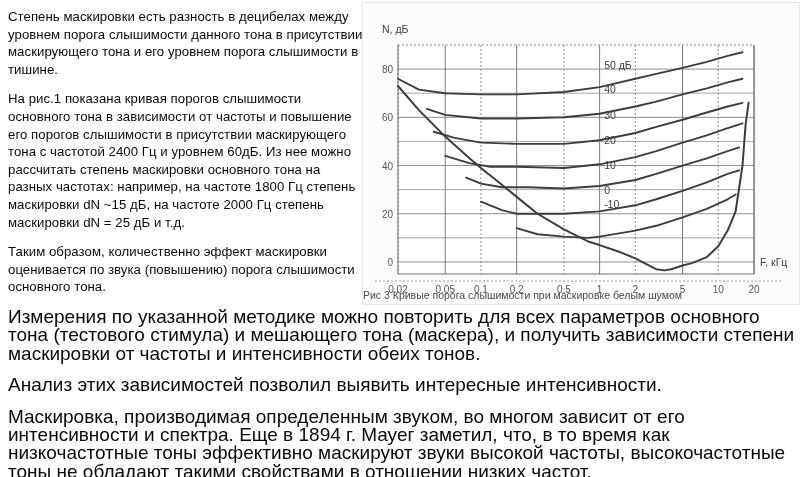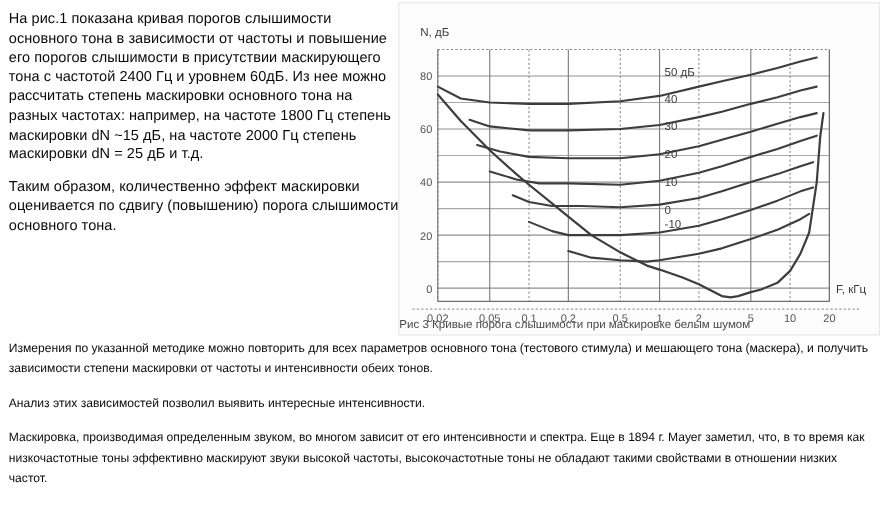--- a/index.html
+++ b/index.html
@@ -36,21 +36,21 @@
     letter-spacing: 0.05px;
   }
 
   
   .wide-block {
     position: absolute;
     left: 8px;
     width: 790px;
   }
   .wide-para {
-    font-size: 11px;
+    font-size: 19px;
     line-height: 18.4px;
     margin: 0 0 13px 0;
     color: #0a0a0a;
   }
 
   
   .figure {
     position: absolute;
     left: 362px;
     top: 2px;
@@ -89,22 +89,23 @@
     font-size: 10.5px;
     fill: #3c3c3c;
   }
 </style>
 </head>
 <body>
 
 <div class="page">
 
   <div class="left-col">
+    <p class="para">Степень маскировки есть разность в децибелах между уровнем порога слышимости данного тона в присутствии маскирующего тона и его уровнем порога слышимости в тишине.</p>
     <p class="para">На рис.1 показана кривая порогов слышимости основного тона в зависимости от частоты и повышение его порогов слышимости в присутствии маскирующего тона с частотой 2400 Гц и уровнем 60дБ. Из нее можно рассчитать степень маскировки основного тона на разных частотах: например, на частоте 1800 Гц степень маскировки dN ~15 дБ, на частоте 2000 Гц степень маскировки dN = 25 дБ и т.д.</p>
-    <p class="para">Таким образом, количественно эффект маскировки оценивается по сдвигу (повышению) порога слышимости основного тона.</p>
+    <p class="para">Таким образом, количественно эффект маскировки оценивается по звука (повышению) порога слышимости основного тона.</p>
   </div>
 
   <div class="figure">
     <svg class="plot" id="plot-svg" width="436" height="300" viewBox="0 0 436 300">
         <rect x="35" y="42" width="356" height="229" fill="#ffffff"></rect>
         <line x1="35" y1="258.94736842105266" x2="391" y2="258.94736842105266" stroke="#909090" stroke-width="1"></line>
         <line x1="35" y1="210.73684210526318" x2="391" y2="210.73684210526318" stroke="#909090" stroke-width="1"></line>
         <line x1="35" y1="162.5263157894737" x2="391" y2="162.5263157894737" stroke="#909090" stroke-width="1"></line>
         <line x1="35" y1="114.31578947368422" x2="391" y2="114.31578947368422" stroke="#909090" stroke-width="1"></line>
         <line x1="35" y1="66.10526315789474" x2="391" y2="66.10526315789474" stroke="#909090" stroke-width="1"></line>

